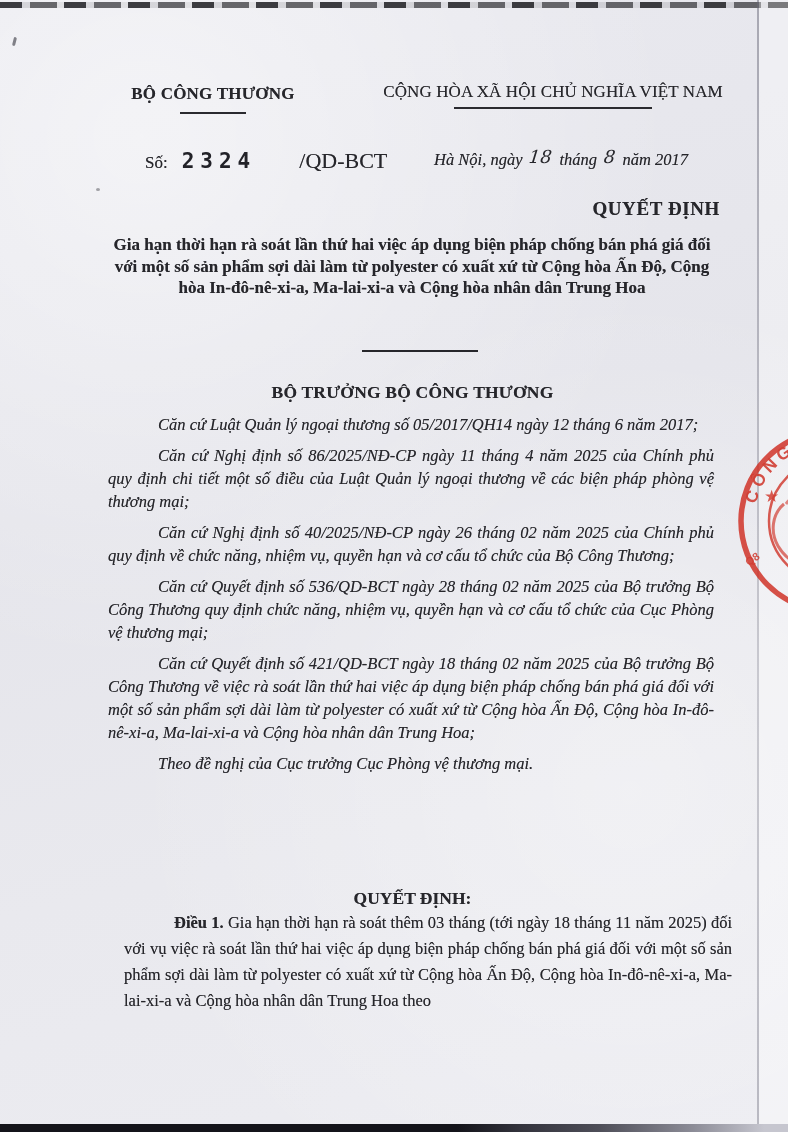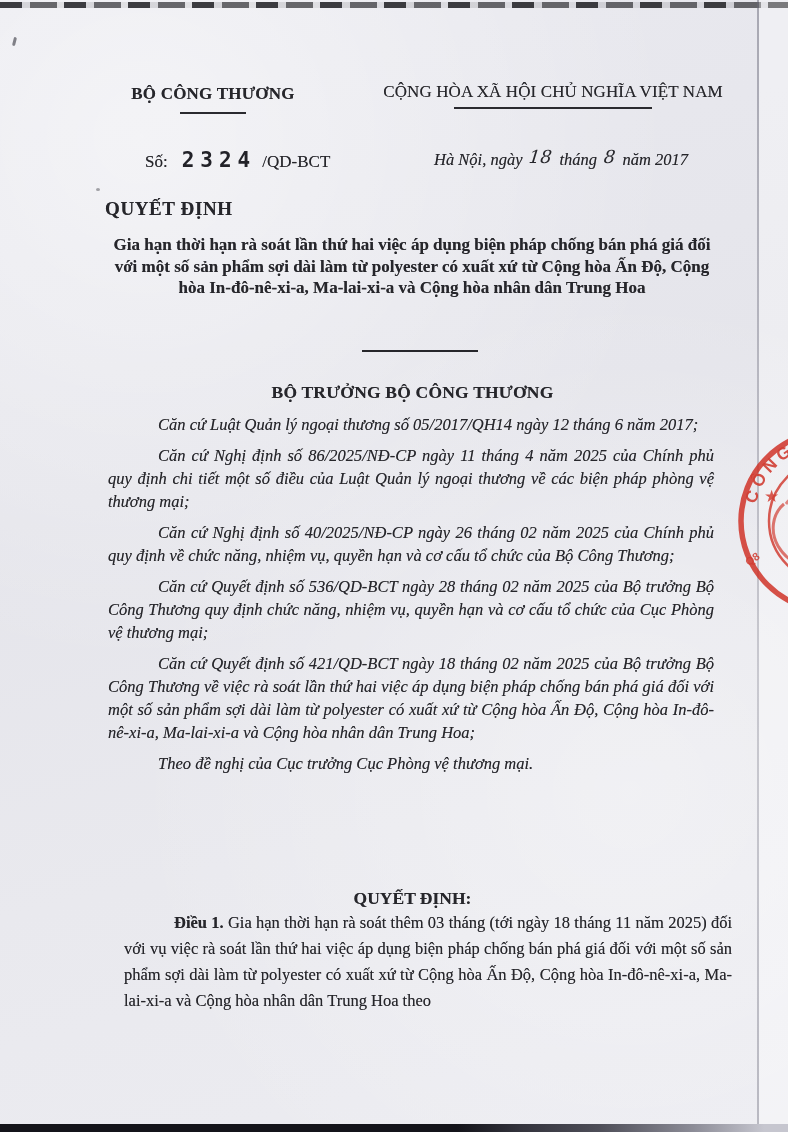--- a/index.html
+++ b/index.html
@@ -45,26 +45,26 @@
   .hdr-left .org{font-weight:bold;font-size:17px;letter-spacing:.2px;}
   .rule-sm{width:66px;height:2px;background:#2a2a2f;margin:8px auto 0;}
   .hdr-right{position:absolute;left:367px;top:82px;width:372px;text-align:center;}
   .hdr-right .country{font-weight:normal;font-size:17px;letter-spacing:.1px;}
   .hdr-right .motto{font-weight:bold;font-size:16.5px;margin-top:3px;}
   .rule-md{width:198px;height:2px;background:#2a2a2f;margin:5px auto 0;}
   .so-line{position:absolute;left:145px;top:148px;font-size:17px;}
   .so-line .num{
     font-family:"DejaVu Sans Mono", monospace;
     font-size:21px;font-weight:bold;letter-spacing:6px;
-    margin:0 6px 0 14px;color:#222228;
+    margin:0 14px 0 14px;color:#222228;
   }
-  .so-line .suffix{font-size:17px;}
+  .so-line .suffix{font-size:22px;margin-left:29px;}
   .date-line{position:absolute;left:396px;top:148px;width:330px;text-align:center;font-style:italic;font-size:16.5px;}
   .hand{font-family:"DejaVu Serif", serif;font-size:18px;display:inline-block;margin:0 7px;position:relative;top:-2px;transform:skewX(-6deg);}
-  .doc-title{position:absolute;left:105px;top:198px;width:615px;text-align:left;font-weight:bold;font-size:19px;letter-spacing:.6px;}
+  .doc-title{position:absolute;left:105px;top:198px;width:615px;text-align:right;font-weight:bold;font-size:19px;letter-spacing:.6px;}
   .doc-subtitle{position:absolute;left:112px;top:234px;width:600px;text-align:center;font-weight:bold;font-size:17px;line-height:21.5px;}
   .title-divider{position:absolute;left:362px;top:350px;width:116px;height:2px;background:#26262b;}
   .issuer{position:absolute;left:105px;top:382px;width:615px;text-align:center;font-weight:bold;font-size:17.5px;letter-spacing:.2px;}
   .recitals{position:absolute;left:108px;top:413px;width:606px;font-size:16.5px;font-style:italic;line-height:23px;text-align:justify;}
   .recitals p{margin:0 0 8px;text-indent:50px;}
   .decision-heading{position:absolute;left:105px;top:878px;width:615px;text-align:center;font-weight:bold;font-size:17.5px;margin-top:10px;}
   .article{position:absolute;left:108px;top:894px;width:608px;font-size:16.5px;line-height:26px;text-align:justify;text-indent:50px;margin:16px;}
   .article b{font-weight:bold;}
   .stamp{position:absolute;left:726px;top:416px;width:210px;height:210px;opacity:.92;}
   .txt{ text-shadow:0 0 .4px rgba(45,45,50,.55); }

